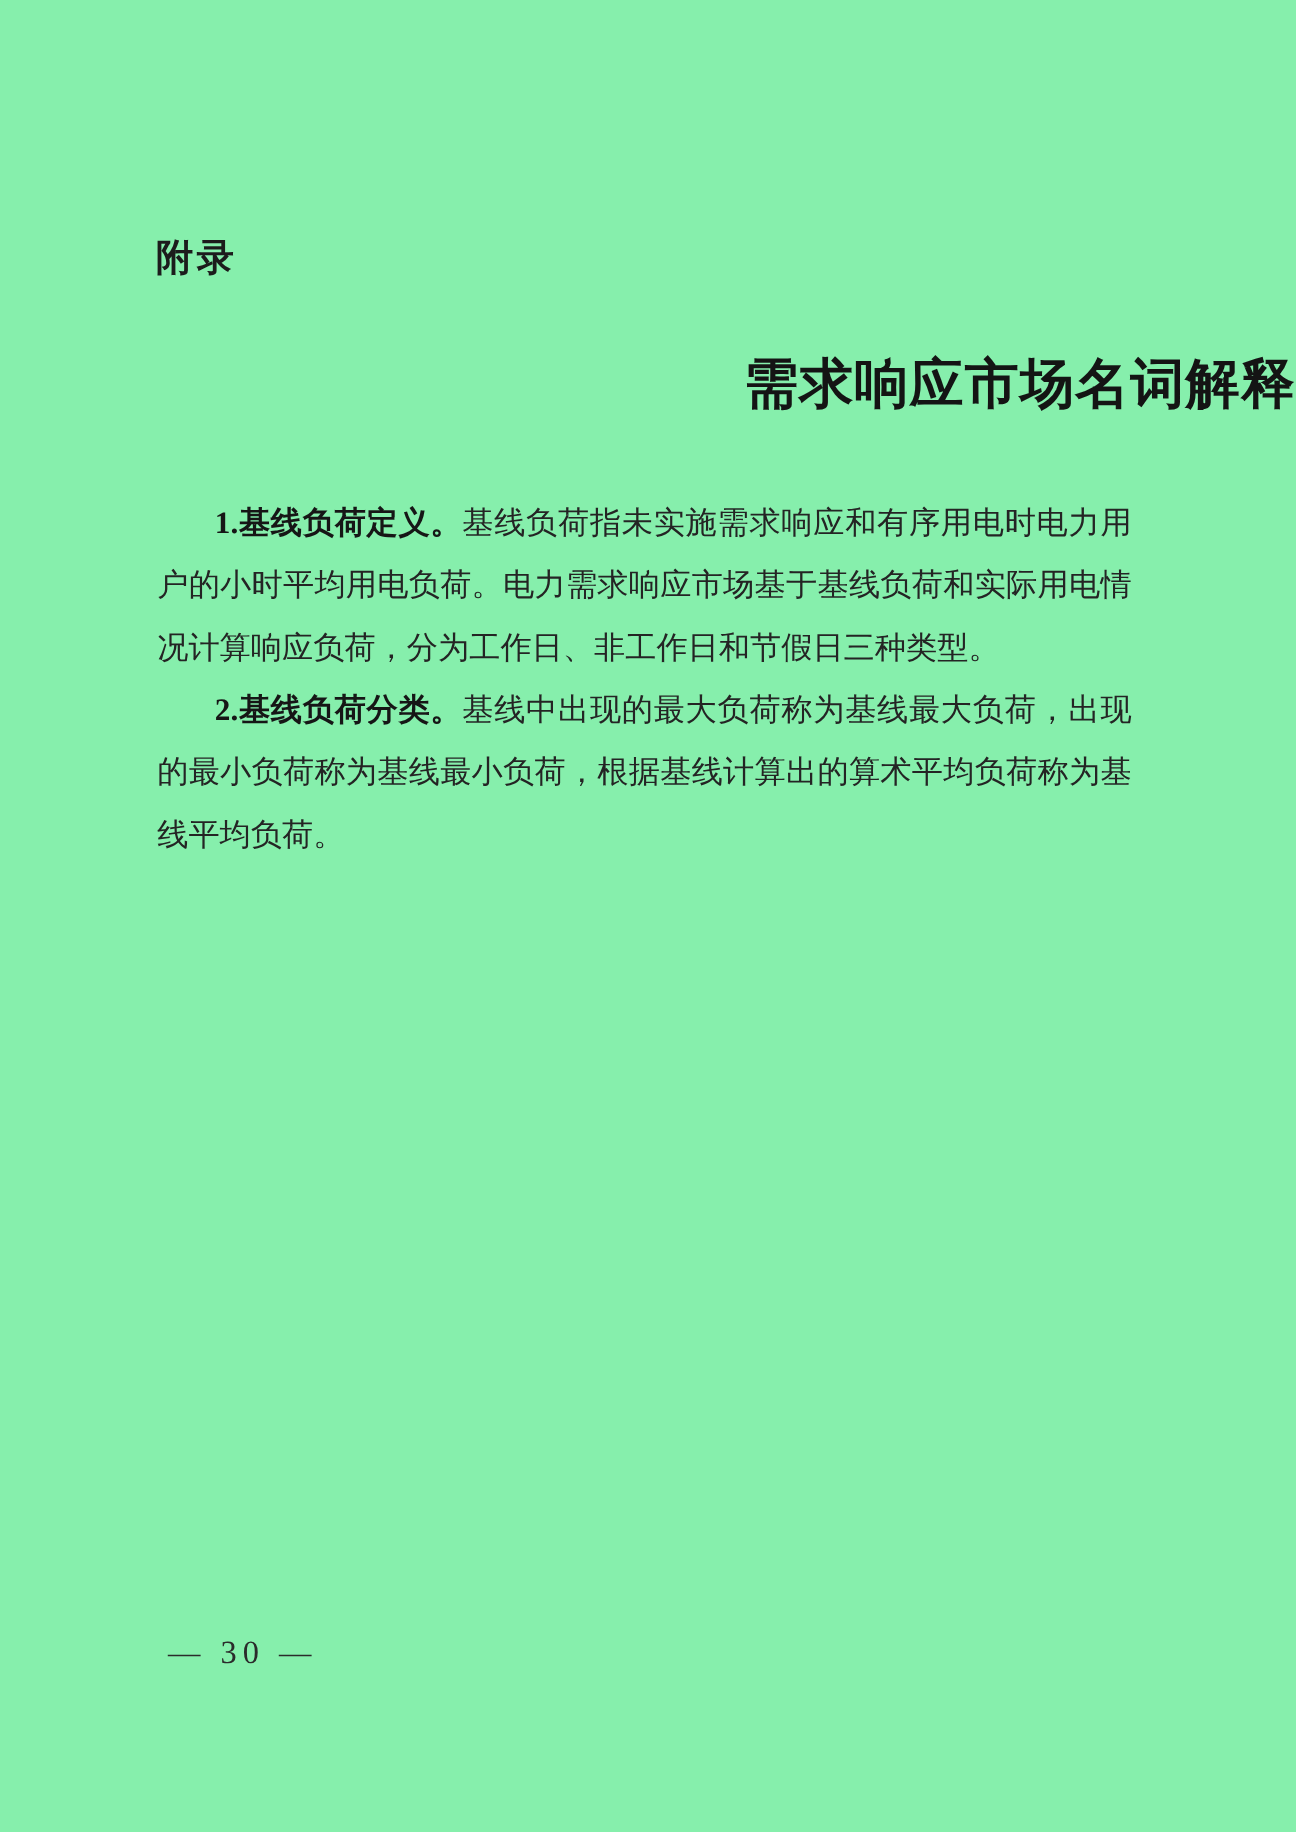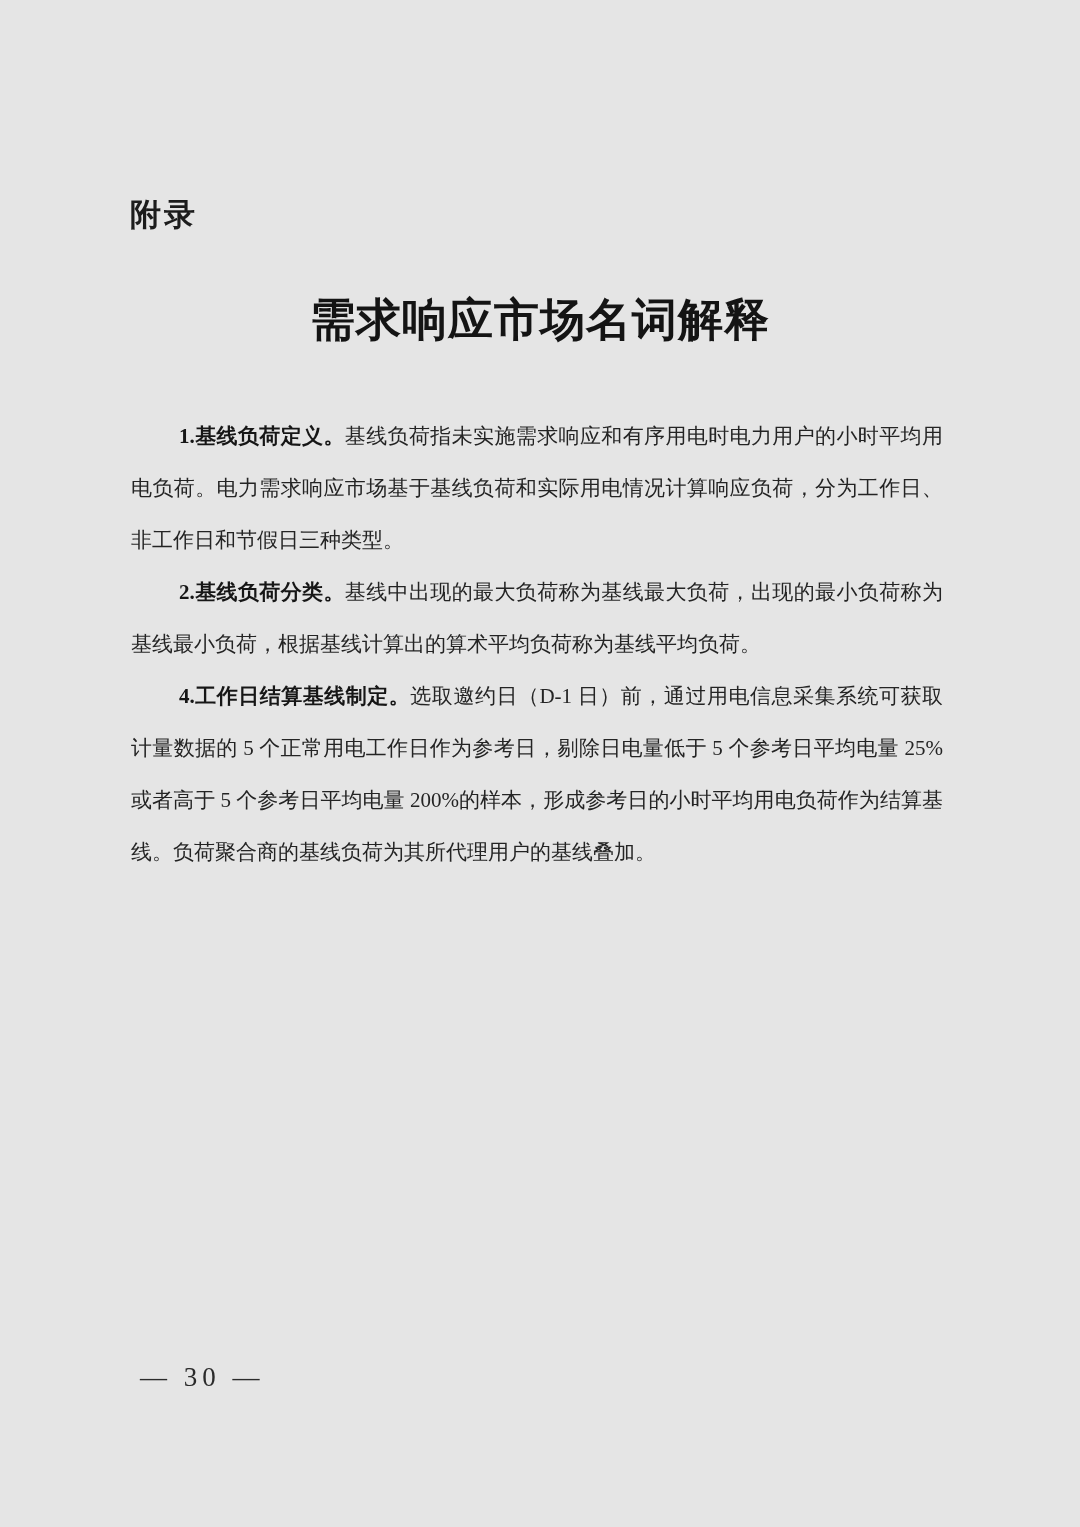--- a/index.html
+++ b/index.html
@@ -5,52 +5,52 @@
   html, body {
     margin: 0;
     padding: 0;
     background: #ffffff;
   }
   .page {
     position: relative;
     width: 1080px;
     height: 1527px;
     margin: 0 auto;
-    background: #e5e5e5;
+    background: #86efac;
     color: #212121;
     font-family: "Liberation Serif", "DejaVu Serif", serif;
     overflow: hidden;
   }
   .appendix {
     position: absolute;
     left: 130px;
     top: 194px;
     font-size: 31px;
     font-weight: 600;
     letter-spacing: 3px;
     color: #1c1c1c;
   }
   .title {
     position: absolute;
     left: 0;
     top: 290px;
     width: 100%;
     margin: 0;
-    text-align: center;
+    text-align: right;
     font-size: 45px;
     font-weight: bold;
     letter-spacing: 1px;
     color: #141414;
   }
   .body {
     position: absolute;
     left: 131px;
     top: 410px;
     width: 812px;
-    font-size: 21px;
+    font-size: 26px;
     line-height: 52px;
     text-align: justify;
     color: #242424;
   }
   .para {
     margin: 0;
     text-indent: 48px;
   }
   .para .lead {
     font-weight: bold;
@@ -74,19 +74,18 @@
 
   <h1 class="title">需求响应市场名词解释</h1>
 
   <div class="body">
 
     <p class="para"><span class="lead">1.基线负荷定义。</span><span>基线负荷指未实施需求响应和有序用电时电力用户的小时平均用电负荷。电力需求响应市场基于基线负荷和实际用电情况计算响应负荷，分为工作日、非工作日和节假日三种类型。</span></p>
 
     <p class="para"><span class="lead">2.基线负荷分类。</span><span>基线中出现的最大负荷称为基线最大负荷，出现的最小负荷称为基线最小负荷，根据基线计算出的算术平均负荷称为基线平均负荷。</span></p>
 
 
-    <p class="para"><span class="lead">4.工作日结算基线制定。</span><span>选取邀约日（D-1 日）前，通过用电信息采集系统可获取计量数据的 5 个正常用电工作日作为参考日，剔除日电量低于 5 个参考日平均电量 25%或者高于 5 个参考日平均电量 200%的样本，形成参考日的小时平均用电负荷作为结算基线。负荷聚合商的基线负荷为其所代理用户的基线叠加。</span></p>
 
   </div>
 
   <div class="footer">— 30 —</div>
 
 </div>
 
 </body></html>

